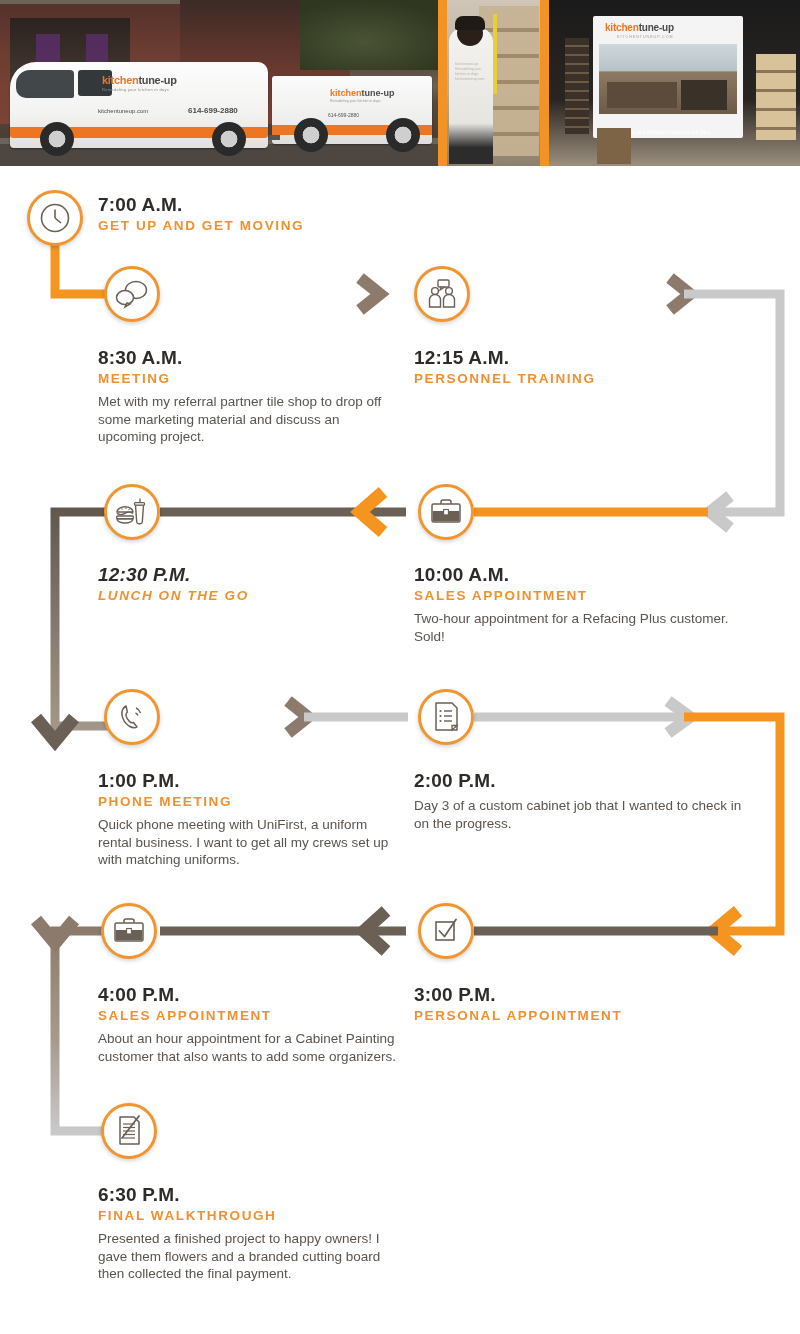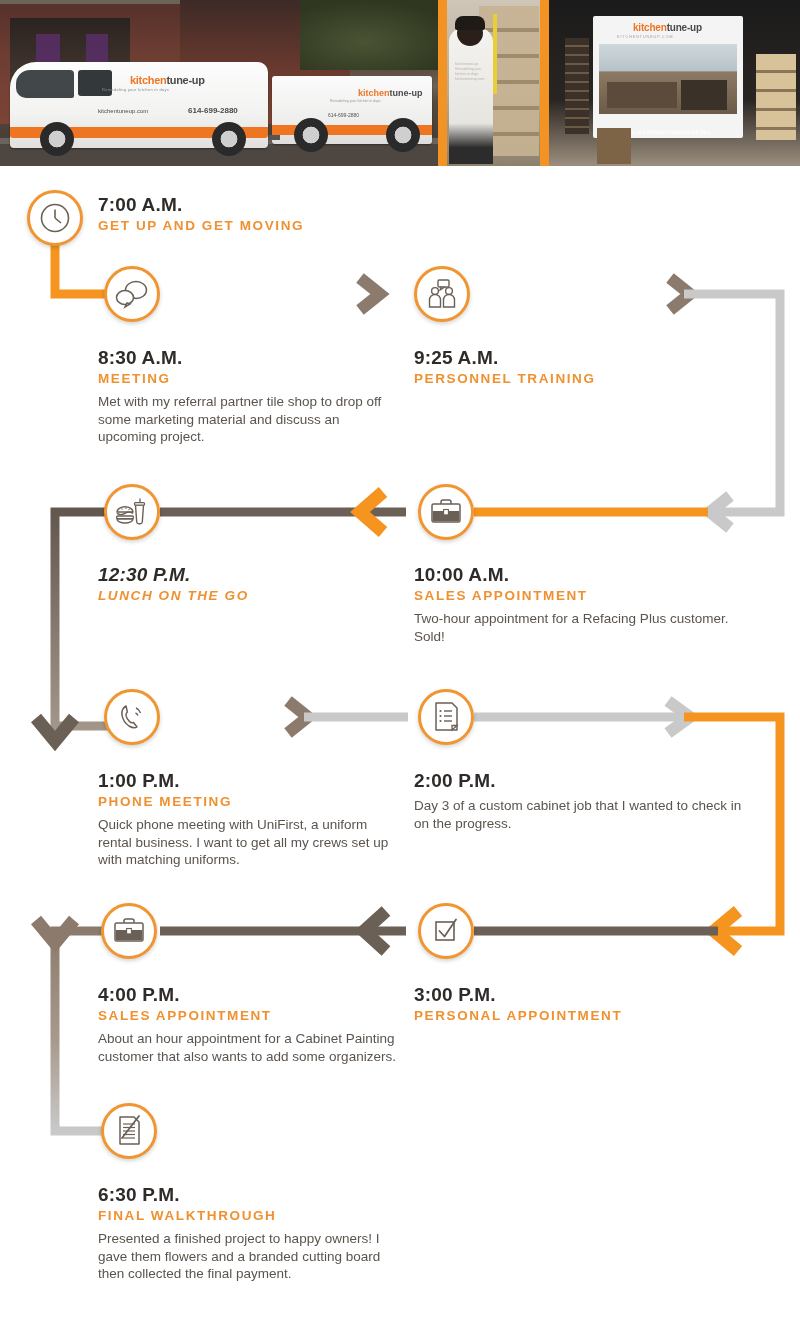--- a/index.html
+++ b/index.html
@@ -44,21 +44,21 @@
     background:linear-gradient(180deg,#fdfdfd 0%,#f2f2f1 60%,#e2e1df 100%);
     border-radius:26px 10px 4px 4px;box-shadow:0 1px 2px rgba(0,0,0,.4);}
   .van-stripe{position:absolute;left:0;bottom:10px;width:100%;height:11px;
     background:#ee7623;border-radius:0 0 3px 3px;}
   .van-wind{position:absolute;left:6px;top:8px;width:58px;height:28px;
     background:#2d3436;border-radius:14px 4px 2px 10px;opacity:.9;}
   .van-wind2{position:absolute;left:68px;top:8px;width:34px;height:26px;background:#33393b;border-radius:3px;}
   .wheel{position:absolute;bottom:-8px;width:34px;height:34px;border-radius:50%;
     background:radial-gradient(circle,#cfcfcf 0 34%,#2a2a2a 36% 100%);}
   .van-logo{position:absolute;left:92px;top:12px;font-size:11px;font-weight:bold;letter-spacing:-.3px;}
-  .kt-k{color:#ee7623;margin-left:28px;}.kt-t{color:#4a4a4a;}
+  .kt-k{color:#ee7623;}.kt-t{color:#4a4a4a;}
   .van-sub{position:absolute;left:92px;top:25px;font-size:4px;color:#8b8b8b;letter-spacing:.3px;}
   .van-url{position:absolute;left:88px;top:46px;font-size:6px;color:#4a4a4a;}
   .van-ph{position:absolute;left:178px;top:44px;font-size:8px;color:#4a4a4a;font-weight:bold;}
   .trailer{position:absolute;left:272px;bottom:22px;width:160px;height:68px;
     background:linear-gradient(180deg,#fbfbfb 0%,#ededec 70%,#dedddb 100%);
     border-radius:3px;box-shadow:0 1px 2px rgba(0,0,0,.35);}
   .trailer-stripe{position:absolute;left:0;bottom:9px;width:100%;height:10px;background:#ee7623;}
   .trailer-logo{position:absolute;left:58px;top:12px;font-size:9px;font-weight:bold;}
   .trailer-sub{position:absolute;left:58px;top:23px;font-size:3.5px;color:#9a9a9a;}
   .trailer-ph{position:absolute;left:56px;top:36px;font-size:5px;color:#555;}
@@ -292,21 +292,21 @@
         <rect x="13" y="2" width="11" height="7" rx="1.2" fill="#fff" stroke="#6b6055" stroke-width="1.4"></rect>
         <path d="M16 9 L15 12 L19 9.5 Z" fill="#fff" stroke="#6b6055" stroke-width="1.2"></path>
         <circle cx="10" cy="13" r="3.4" fill="#fff" stroke="#6b6055" stroke-width="1.4"></circle>
         <path d="M4.5 29 v-7 a5.5 5.5 0 0 1 11 0 v7 Z" fill="#fff" stroke="#6b6055" stroke-width="1.4"></path>
         <circle cx="24" cy="13" r="3.4" fill="#fff" stroke="#6b6055" stroke-width="1.4"></circle>
         <path d="M18.5 29 v-7 a5.5 5.5 0 0 1 11 0 v7 Z" fill="#fff" stroke="#6b6055" stroke-width="1.4"></path>
       </svg>
     </div>
   </div>
   <div class="txt" style="left:406px;top:181px;width:330px;">
-    <p class="time">9:25 A.M.</p>
+    <p class="time">12:15 A.M.</p>
     <p class="label">PERSONNEL TRAINING</p>
   </div>
 
   <div class="node" style="left:410px;top:318px;">
     <div class="circle">
       <svg width="34" height="28" viewBox="0 0 34 28">
         <path d="M12 6 v-2 a2 2 0 0 1 2-2 h6 a2 2 0 0 1 2 2 v2" fill="none" stroke="#6b6055" stroke-width="1.5"></path>
         <rect x="3" y="6" width="28" height="18" rx="1.6" fill="#fff" stroke="#6b6055" stroke-width="1.5"></rect>
         <rect x="3.8" y="13" width="26.4" height="10.2" fill="#6b6055"></rect>
         <rect x="14.6" y="11.5" width="4.8" height="5.4" fill="#fff" stroke="#6b6055" stroke-width="1.1"></rect>

